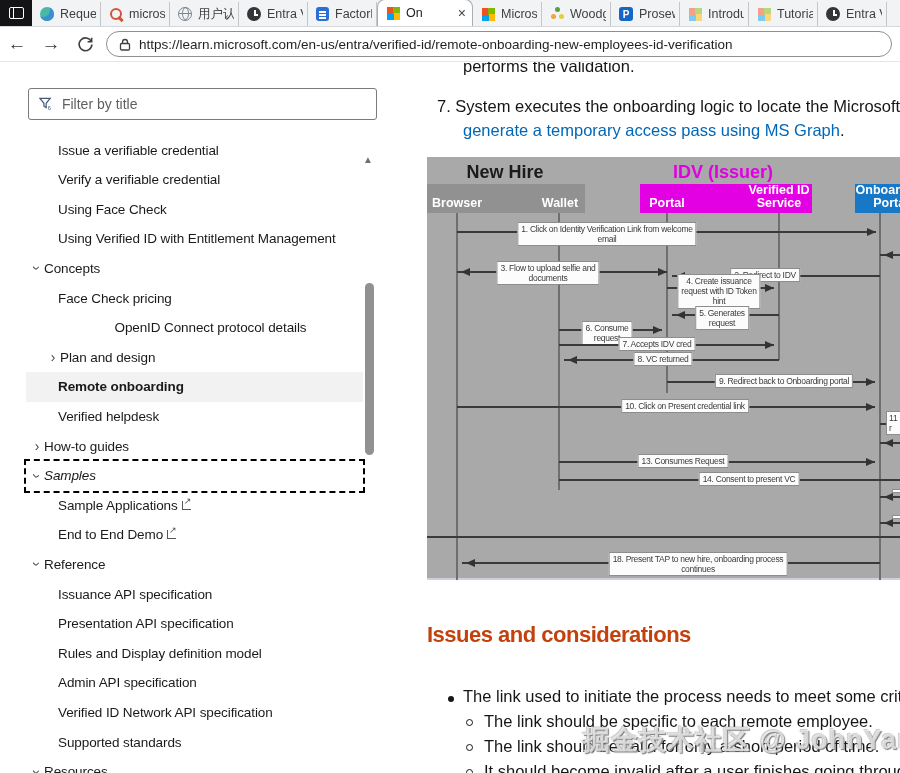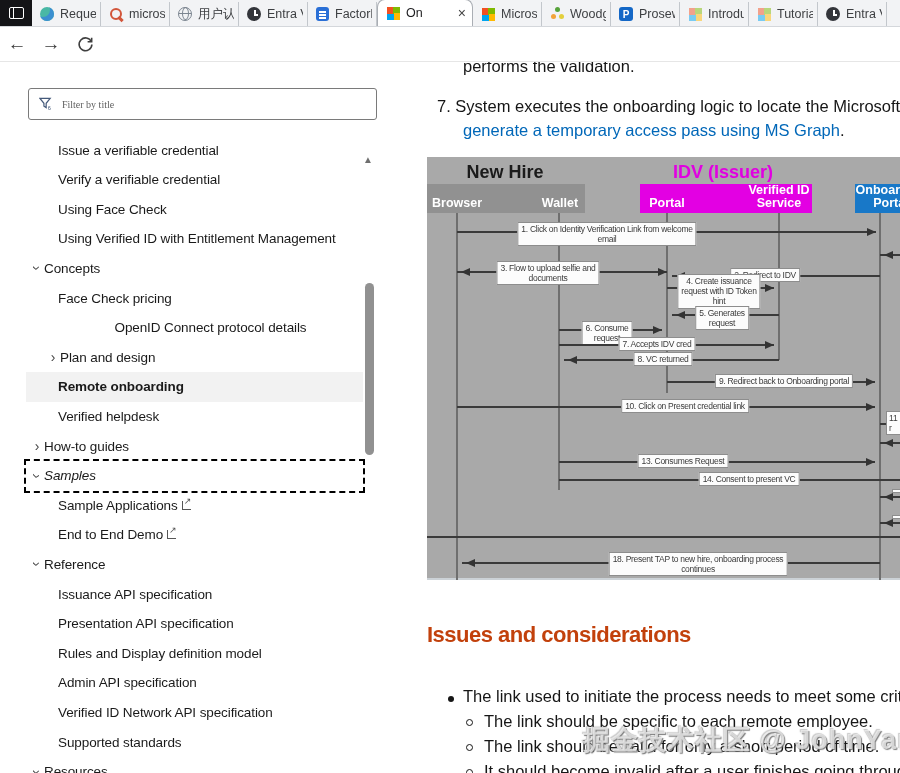--- a/index.html
+++ b/index.html
@@ -46,22 +46,22 @@
   .navbtn { width:34px; text-align:center; font-size:19px; color:#383838; }
   #refresh { width:34px; display:flex; justify-content:center; }
   #urlbar { flex:1; height:26px; margin:0 8px 0 4px; border:1px solid #8f8f8f; border-radius:13px;
             display:flex; align-items:center; padding:0 12px; gap:8px; }
   #urltext { font-size:13.5px; color:#1f1f1f; white-space:nowrap; overflow:hidden; }
 
   
   #sidebar { position:absolute; left:0; top:62px; width:412px; height:711px; background:#fff; }
   #filterbox { position:absolute; left:28px; top:26px; width:349px; height:32px; border:1px solid #7a7a7a;
                border-radius:3px; display:flex; align-items:center; padding:0 10px; gap:9px; }
-  #filterbox input { border:none; outline:none; font-size:10px; color:#333; width:100%;
-                     font-family:Liberation Serif, serif; }
+  #filterbox input { border:none; outline:none; font-size:14px; color:#333; width:100%;
+                     font-family:Liberation Sans, sans-serif; }
   #filterbox input::placeholder { color:#5f5f5f; }
   .tree-row { position:absolute; left:26px; width:337px; height:30px; display:flex; align-items:center;
               font-size:13.5px; color:#1a1a1a; white-space:nowrap; letter-spacing:-0.1px; }
   .tree-row.active { background:#f2f2f2; font-weight:bold; }
   .tree-row.focused { outline:2px dashed #000;font-style:italic; }
   .chev { font-size:14px; color:#454545; width:14px; display:inline-block; text-align:center; flex:0 0 auto; }
   .chev.expanded { transform:rotate(90deg); }
   .extlink { position:relative; width:9px; height:9px; margin-left:4px; border-left:1.2px solid #565656;
              border-bottom:1.2px solid #565656; flex:0 0 auto; }
   .extlink::before { content:"\2197"; position:absolute; left:1px; top:-5px; font-size:9px; color:#565656; }
@@ -157,20 +157,27 @@
 
 <div id="toolbar">
   <div class="navbtn">←</div>
   <div class="navbtn">→</div>
   <div id="refresh">
     <svg width="17" height="17" viewBox="0 0 16 16">
       <path d="M13.4 5.2 A6 6 0 1 0 14 8" fill="none" stroke="#3f3f3f" stroke-width="1.5"></path>
       <path d="M13.8 1.6 v3.8 h-3.8" fill="none" stroke="#3f3f3f" stroke-width="1.5"></path>
     </svg>
   </div>
+  <div id="urlbar">
+    <svg width="12" height="13" viewBox="0 0 12 13">
+      <rect x="1.5" y="5.5" width="9" height="6.5" rx="1.2" fill="none" stroke="#3f3f3f" stroke-width="1.3"></rect>
+      <path d="M3.5 5.5 V4 a2.5 2.5 0 0 1 5 0 V5.5" fill="none" stroke="#3f3f3f" stroke-width="1.3"></path>
+    </svg>
+    <span id="urltext">https://learn.microsoft.com/en-us/entra/verified-id/remote-onboarding-new-employees-id-verification</span>
+  </div>
 </div>
 
 <div id="sidebar">
   <div id="filterbox">
     <svg width="15" height="14" viewBox="0 0 15 14">
       <path d="M1 1 h11 l-4.3 5.2 v4.8 l-2.4 -1.6 v-3.2 z" fill="none" stroke="#44597a" stroke-width="1.3"></path>
       <text x="9.5" y="13" font-size="6" fill="#44597a">6</text>
     </svg>
     <input type="text" placeholder="Filter by title" style="">
   </div>

